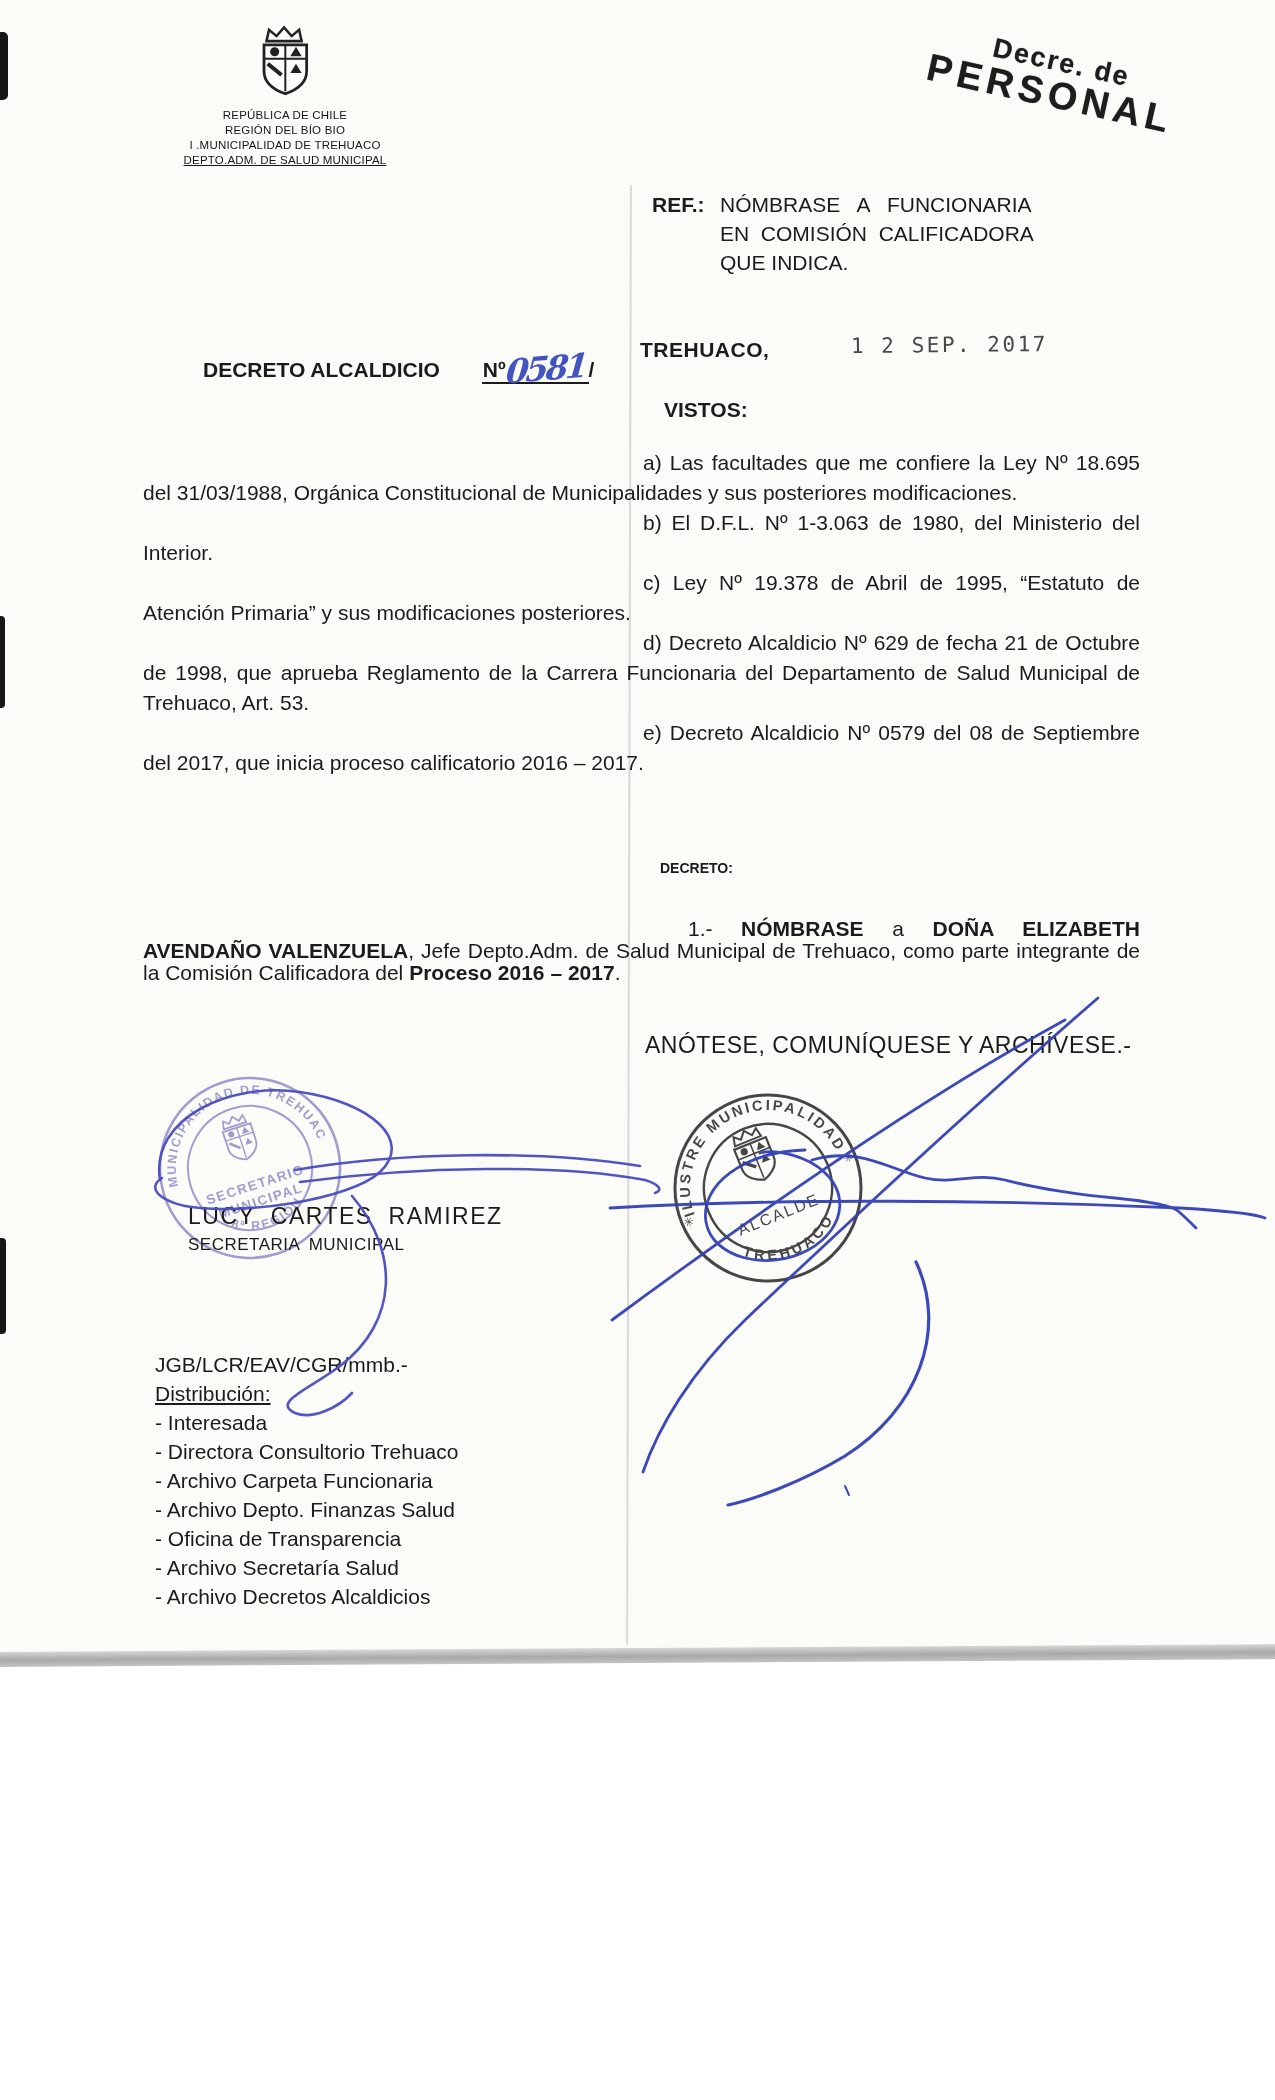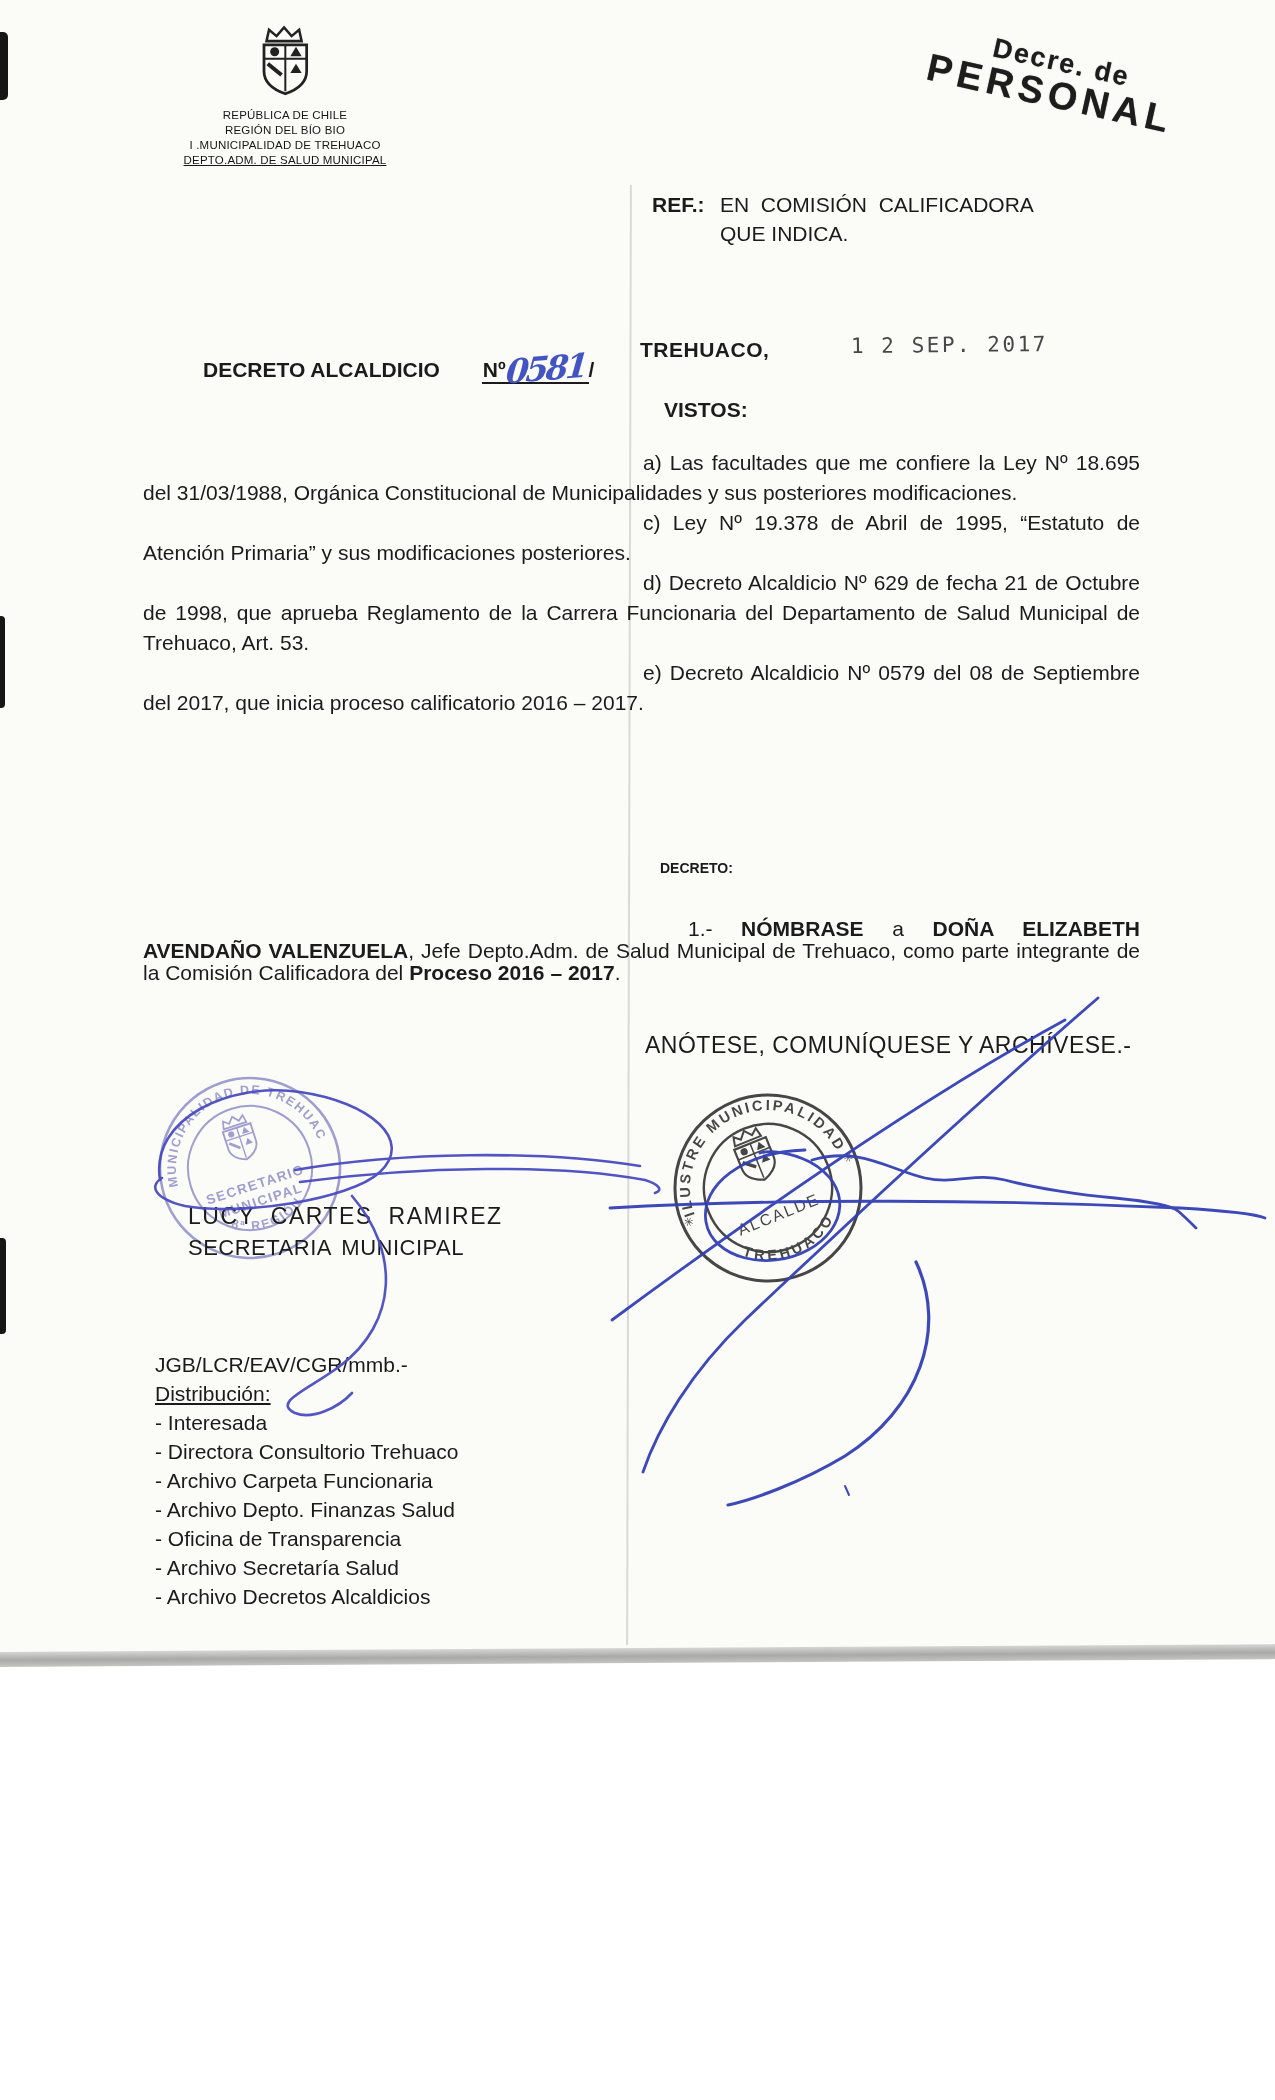--- a/index.html
+++ b/index.html
@@ -53,21 +53,21 @@
 
   .decreto-label{position:absolute;top:860px;left:660px;font-weight:bold;font-size:14px;}
   .decree-item{position:absolute;top:918px;left:143px;width:997px;font-size:21px;line-height:22px;
         text-align:justify;text-indent:545px;}
   .closing{position:absolute;top:1032px;left:645px;font-size:23px;letter-spacing:0.5px;}
 
   
   .sig-left{position:absolute;top:1203px;left:188px;width:404px;}
   .sig-right{position:absolute;top:1203px;left:718px;width:414px;text-align:center;}
   .sig-name{font-size:23px;letter-spacing:1.5px;word-spacing:8px;}
-  .sig-title{font-size:22px;letter-spacing:0.5px;word-spacing:4px;margin-top:5px;}
+  .sig-title{font-size:17px;letter-spacing:0.5px;word-spacing:4px;margin-top:5px;}
   .sig-right .sig-name{font-size:23.5px;}
 
   
   .footer{position:absolute;top:1350px;left:155px;font-size:21px;line-height:29px;}
   .footer .dist{text-decoration:underline;}
 
   .stamps-svg,.ink-svg{position:absolute;top:0;left:0;pointer-events:none;}
   .ink-svg{z-index:5;}
   .sig-left,.sig-right{z-index:3;}
   .stamps-svg{z-index:2;}
@@ -110,34 +110,36 @@
     <div class="header-line u">DEPTO.ADM. DE SALUD MUNICIPAL</div>
   </div>
 
   <div class="personal-stamp">
     <div class="ps-line1">Decre. de</div>
     <div class="ps-line2">PERSONAL</div>
   </div>
 
   <div class="ref">
     <span class="lbl">REF.:</span>
+    <div class="rline">NÓMBRASE   A   FUNCIONARIA</div>
     <div class="rline">EN  COMISIÓN  CALIFICADORA</div>
     <div class="rline">QUE INDICA.</div>
   </div>
 
   <div class="decree-line">
     <span>DECRETO ALCALDICIO</span><span class="num-wrap"><span>Nº</span><span class="handwritten">0581</span></span><span class="num-suffix">/</span>
   </div>
 
   <div class="place">TREHUACO,</div>
   <div class="date-stamp">1 2 SEP. 2017</div>
   <div class="vistos-label">VISTOS:</div>
 
   <div class="body-col">
     <p>a) Las facultades que me confiere la Ley Nº 18.695 del 31/03/1988, Orgánica Constitucional de Municipalidades y sus posteriores modificaciones.</p>
+    <p>b) El  D.F.L.  Nº 1-3.063  de  1980,  del Ministerio del Interior.</p>
     <p>c) Ley Nº  19.378 de Abril de 1995, “Estatuto de Atención Primaria” y sus modificaciones posteriores.</p>
     <p>d) Decreto Alcaldicio Nº 629 de fecha 21 de Octubre de 1998, que aprueba Reglamento de la Carrera Funcionaria del Departamento de Salud Municipal de Trehuaco, Art. 53.</p>
     <p>e) Decreto Alcaldicio Nº 0579 del 08 de Septiembre del 2017,  que inicia proceso calificatorio 2016 – 2017.</p>
   </div>
 
   <div class="decreto-label">DECRETO:</div>
 
   <div class="decree-item">
     <span>1.- </span><b>NÓMBRASE</b><span>   a    </span><b>DOÑA ELIZABETH AVENDAÑO VALENZUELA</b><span>, Jefe Depto.Adm. de Salud Municipal de Trehuaco, como parte integrante de la Comisión Calificadora del </span><b>Proceso 2016 – 2017</b><span>.</span>
   </div>

